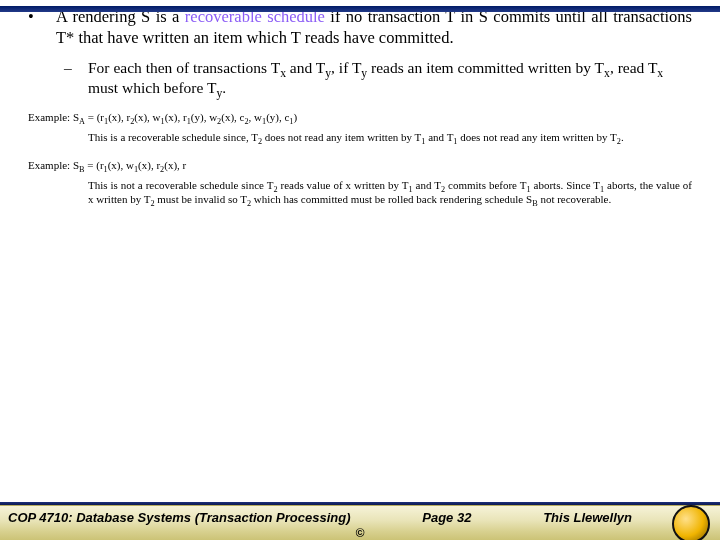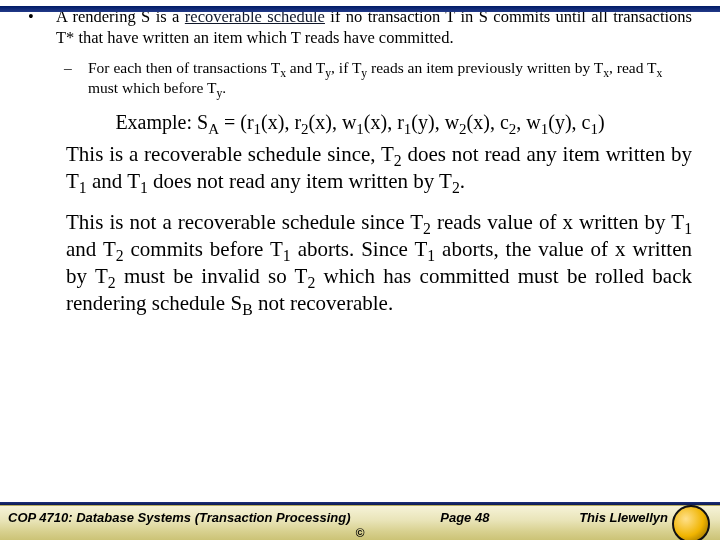--- a/index.html
+++ b/index.html
@@ -44,39 +44,38 @@
   }
   .outer-bullet .mark {
     width: 28px;
     flex: 0 0 28px;
     text-align: left;
   }
   .outer-bullet .txt {
     flex: 1;
     text-align: justify;
   }
-  .keyword { color: #0f172a; text-decoration: underline; }
+  .keyword { color: #8b5cf6; }
   .inner-bullet {
     display: flex;
     margin: 8px 0 12px 36px;
     font-size: 15.5px;
   }
   .inner-bullet .mark {
     width: 24px;
     flex: 0 0 24px;
   }
   .inner-bullet .txt { flex: 1; }
   .example {
     margin: 8px 0 6px 0;
-    font-size: 20px;
-    text-align: center;
+    font-size: 11px;
   }
   .explain {
-    margin: 4px 0 14px 38px;
-    font-size: 21px;
+    margin: 4px 0 14px 60px;
+    font-size: 11px;
     text-align: justify;
   }
   sub { font-size: 0.75em; line-height: 0; }
 
   .footer {
     position: absolute;
     left: 0; right: 0; bottom: 0;
     height: 44px;
   }
   .footer .bar {
@@ -87,21 +86,21 @@
     border-bottom: 1px solid #b8ae60;
   }
   .footer .edge-top, .footer .edge-bot {
     position: absolute;
     left: 0; right: 0; height: 3px;
     background: linear-gradient(#1a2e7a, #0e1a4e);
   }
   .footer .edge-top { top: 0; }
   .footer-row {
     position: absolute;
-    left: 8px; right: 52px; top: 8px;
+    left: 8px; right: 88px; top: 8px;
     display: flex;
     align-items: center;
     justify-content: space-between;
     font-family: Arial, Helvetica, sans-serif;
     font-size: 13px;
     font-style: italic;
     font-weight: bold;
     color: #000;
   }
   .footer-copy {
@@ -137,44 +136,46 @@
     <div class="outer-bullet">
       <div class="mark">•</div>
       <div class="txt">
         <span>A rendering S is a </span><span class="keyword">recoverable schedule</span><span> if no transaction T in S commits until all transactions T* that have written an item which T reads have committed.</span>
       </div>
     </div>
 
     <div class="inner-bullet">
       <div class="mark">–</div>
       <div class="txt">
-        <span>For each then of transactions T</span><sub>x</sub><span> and T</span><sub>y</sub><span>, if T</span><sub>y</sub><span> reads an item previously written by T</span><sub>x</sub><span>, read T</span><sub>x</sub><span> must which before T</span><sub>y</sub><span>.</span>
+        <span>For each then of transactions T</span><sub>x</sub><span> and T</span><sub>y</sub><span>, if T</span><sub>y</sub><span> reads an item committed written by T</span><sub>x</sub><span>, read T</span><sub>x</sub><span> must which before T</span><sub>y</sub><span>.</span>
       </div>
     </div>
 
     <div class="example">
       <span>Example:  S</span><sub>A</sub><span> = (r</span><sub>1</sub><span>(x), r</span><sub>2</sub><span>(x), w</span><sub>1</sub><span>(x), r</span><sub>1</sub><span>(y), w</span><sub>2</sub><span>(x), c</span><sub>2</sub><span>, w</span><sub>1</sub><span>(y), c</span><sub>1</sub><span>)</span>
     </div>
 
     <div class="explain">
       <span>This is a recoverable schedule since, T</span><sub>2</sub><span> does not read any item written by T</span><sub>1</sub><span> and T</span><sub>1</sub><span> does not read any item written by T</span><sub>2</sub><span>.</span>
     </div>
 
+    <div class="example">
+      <span>Example: S</span><sub>B</sub><span> = (r</span><sub>1</sub><span>(x), w</span><sub>1</sub><span>(x), r</span><sub>2</sub><span>(x), r</span></div>
 
     <div class="explain">
       <span>This is not a recoverable schedule since T</span><sub>2</sub><span> reads value of x written by T</span><sub>1</sub><span> and T</span><sub>2</sub><span> commits before T</span><sub>1</sub><span> aborts.  Since T</span><sub>1</sub><span> aborts, the value of x written by T</span><sub>2</sub><span> must be invalid so T</span><sub>2</sub><span> which has committed must be rolled back rendering schedule S</span><sub>B</sub><span> not recoverable.</span>
     </div>
 
   </div>
 
   <div class="footer">
     <div class="edge-top"></div>
     <div class="bar"></div>
 
     <div class="footer-row">
       <span>COP 4710: Database Systems  (Transaction Processing)</span>
-      <span>Page 48</span>
+      <span>Page 32</span>
       <span>This Llewellyn</span>
     </div>
     <div class="footer-copy">©</div>
     <div class="pegasus"></div>
   </div>
 </div>
 
 </body></html>

